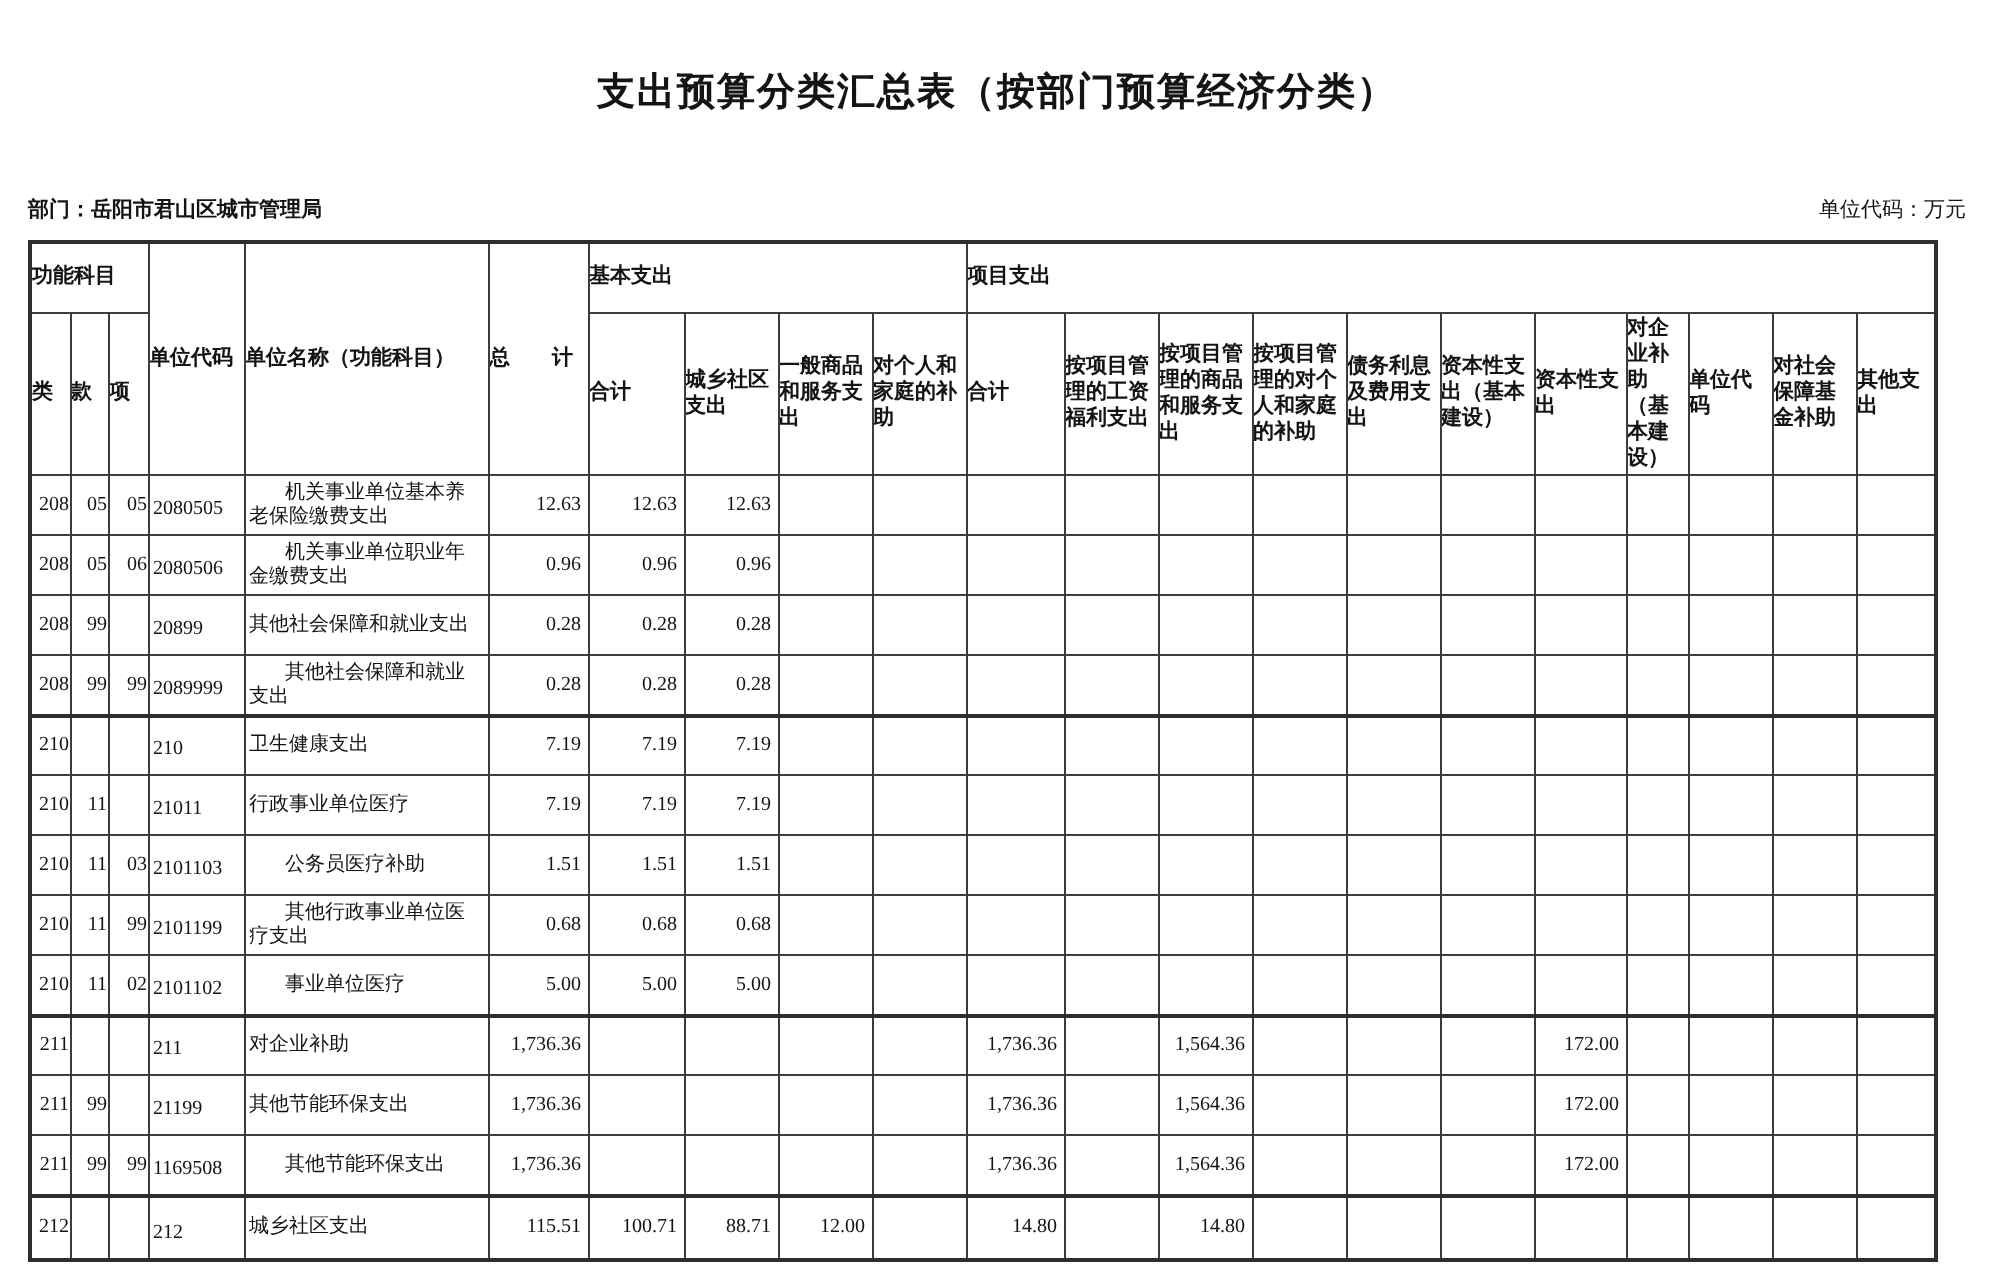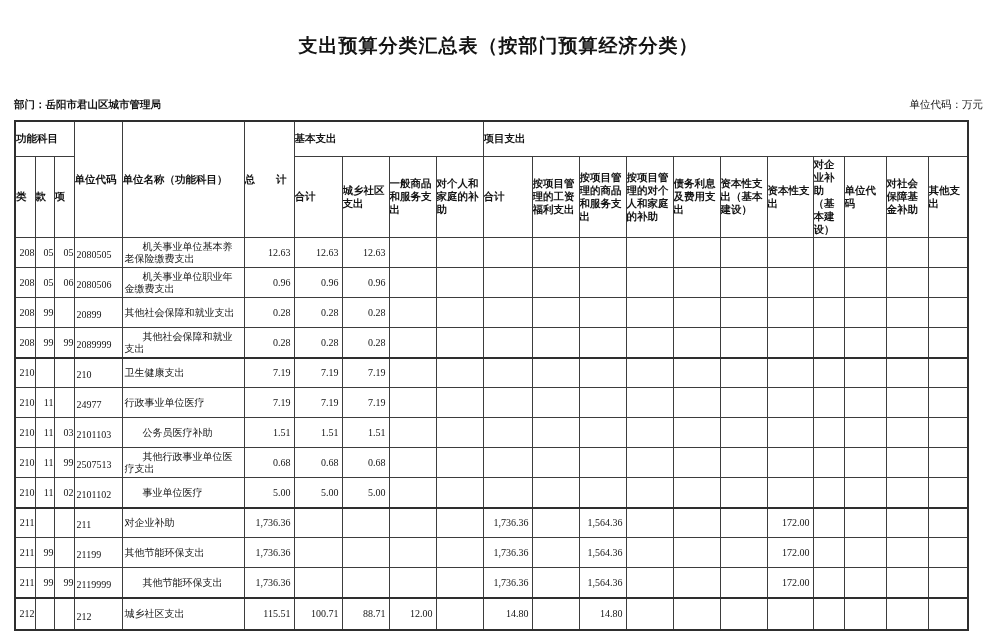--- a/index.html
+++ b/index.html
@@ -214,21 +214,21 @@
           <td class="num"></td>
           <td class="num"></td>
           <td class="num"></td>
           <td class="num"></td>
           <td class="num"></td>
         </tr>
         <tr>
           <td class="c">210</td>
           <td class="c">11</td>
           <td class="c"></td>
-          <td class="code">24977</td>
+          <td class="code">21011</td>
           <td class="name">行政事业单位医疗</td>
           <td class="num">7.19</td>
           <td class="num">7.19</td>
           <td class="num">7.19</td>
           <td class="num"></td>
           <td class="num"></td>
           <td class="num"></td>
           <td class="num"></td>
           <td class="num"></td>
           <td class="num"></td>
@@ -260,21 +260,21 @@
           <td class="num"></td>
           <td class="num"></td>
           <td class="num"></td>
           <td class="num"></td>
           <td class="num"></td>
         </tr>
         <tr>
           <td class="c">210</td>
           <td class="c">11</td>
           <td class="c">99</td>
-          <td class="code">2507513</td>
+          <td class="code">2101199</td>
           <td class="name ind">其他行政事业单位医疗支出</td>
           <td class="num">0.68</td>
           <td class="num">0.68</td>
           <td class="num">0.68</td>
           <td class="num"></td>
           <td class="num"></td>
           <td class="num"></td>
           <td class="num"></td>
           <td class="num"></td>
           <td class="num"></td>
@@ -352,21 +352,21 @@
           <td class="num">172.00</td>
           <td class="num"></td>
           <td class="num"></td>
           <td class="num"></td>
           <td class="num"></td>
         </tr>
         <tr>
           <td class="c">211</td>
           <td class="c">99</td>
           <td class="c">99</td>
-          <td class="code">2119999</td>
+          <td class="code">1169508</td>
           <td class="name ind">其他节能环保支出</td>
           <td class="num">1,736.36</td>
           <td class="num"></td>
           <td class="num"></td>
           <td class="num"></td>
           <td class="num"></td>
           <td class="num">1,736.36</td>
           <td class="num"></td>
           <td class="num">1,564.36</td>
           <td class="num"></td>

